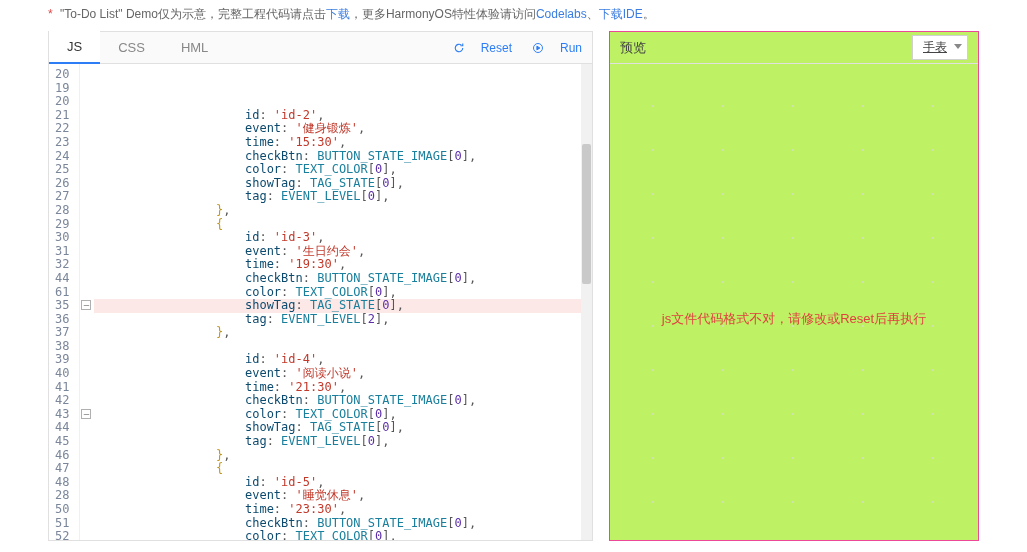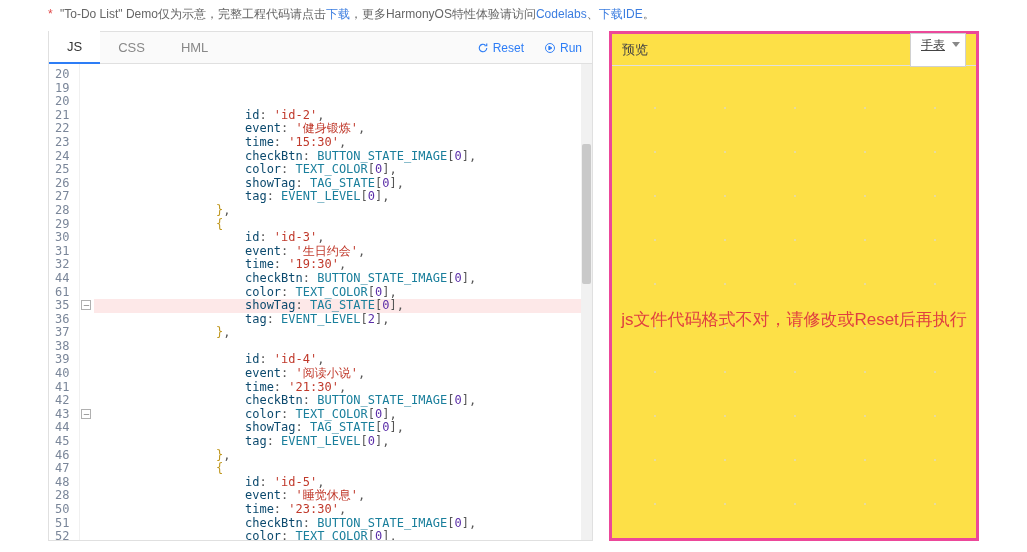--- a/index.html
+++ b/index.html
@@ -9,21 +9,21 @@
   .top-notice .star { color: #e04848; margin-right: 4px; }
   .top-notice .lnk { color: #3b7de0; }
   
   .main-area { display: flex; margin: 0 48px 0 48px; height: 510px; border-radius: 26px; }
   
   .left-panel { flex: 1; border: 1px solid #e0e0e0; display: flex; flex-direction: column; min-width: 0; }
   .tabs-bar { display: flex; align-items: center; border-bottom: 1px solid #e0e0e0; background: #fafafa; height: 32px; }
   .tab { padding: 8px 18px; font-size: 13px; color: #888; cursor: pointer; }
   .tab.active { color: #333; background: #fff; border-bottom: 2px solid #2d7df6; }
   .tabs-spacer { flex: 1; }
-  .tab-action { color: #2d7df6; font-size: 12px; padding: 0 10px; cursor: pointer; display: inline-flex; align-items: center; gap: 4px; }
+  .tab-action { color: #2d7df6; font-size: 12px; padding: 0 10px; cursor: pointer; display: inline-flex; align-items: center; gap: 16px; }
   .tab-action svg { width: 12px; height: 12px; }
   
   .editor { flex: 1; display: flex; overflow: hidden; font-family: Consolas, Monaco, monospace; font-size: 12px; line-height: 13.6px; position: relative; }
   .gutter { background: #fff; color: #7a8699; text-align: right; padding: 4px 10px 4px 6px; user-select: none; border-right: 1px solid #f0f0f0; }
   .gutter div { }
   .fold-col { width: 14px; background: #fff; position: relative; }
   .fold-mark { position: absolute; left: 1px; width: 10px; height: 10px; border: 1px solid #b0b0b0; background: #fff; color: #666; font-size: 9px; line-height: 8px; text-align: center; }
   .code { flex: 1; padding: 4px 0 4px 6px; white-space: pre; color: #333; position: relative; overflow: auto; }
   .code .line { height: 13.6px; }
   .code .hl-line { position: absolute; left: 0; right: 0; height: 13.6px; background: #fde8e8; z-index: 0; }
@@ -31,30 +31,30 @@
   .tok-key { color: #0c4a6e; }
   .tok-str { color: #c0392b; }
   .tok-num { color: #5b2ea8; }
   .tok-id { color: #1a7f9c; }
   .tok-br { color: #c09820; }
   .tok-punc { color: #555; }
   
   .vscroll { width: 11px; background: #f1f1f1; position: relative; }
   .vscroll-thumb { position: absolute; left: 1px; right: 1px; top: 80px; height: 140px; background: #c9c9c9; border-radius: 2px; }
   
-  .right-panel { width: 370px; margin-left: 16px; border: 3px solid #ec4899; display: flex; flex-direction: column; background: #fde047; }
+  .right-panel { width: 370px; margin-left: 16px; border: 1px solid #ec4899; display: flex; flex-direction: column; background: #bef264; }
   .right-header { display: flex; align-items: center; border-bottom: 1px solid #e0e0e0; height: 32px; padding: 0 10px; }
   .right-title { font-size: 13px; color: #444; }
   .right-spacer { flex: 1; }
-  .select-box { border: 1px solid #d0d0d0; padding: 3px 18px 12px 10px; font-size: 12px; color: #444; position: relative; background: #fff; min-width: 56px; text-decoration: underline; }
+  .select-box { border: 1px solid #d0d0d0; padding: 3px 18px 3px 10px; font-size: 12px; color: #444; position: relative; background: #fff; min-width: 56px; text-decoration: underline; }
   .select-box::after { content: ""; position: absolute; right: 5px; top: 8px; border-left: 4px solid transparent; border-right: 4px solid transparent; border-top: 5px solid #888; }
   
   .right-body { flex: 1; display: flex; align-items: center; justify-content: center; position: relative; }
   .dot-bg { position: absolute; inset: 0; background-image: radial-gradient(circle, #d8d8d8 1px, transparent 1px); background-size: 70px 44px; background-position: 8px 20px; opacity: 0.6; }
-  .err-msg { color: #e04040; font-size: 17px; position: relative; z-index: 1; text-align: center; margin-top: 34px; }
+  .err-msg { color: #e04040; font-size: 13px; position: relative; z-index: 1; text-align: center; margin-top: 34px; }
 </style>
 </head>
 <body>
 
 <div class="top-notice">
   <span class="star">*</span>
   <span>"To-Do List" Demo仅为示意，完整工程代码请点击</span><span class="lnk">下载</span><span>，更多HarmonyOS特性体验请访问</span><span class="lnk">Codelabs</span><span>、</span><span class="lnk">下载IDE</span><span>。</span>
 </div>
 
 <div class="main-area">

